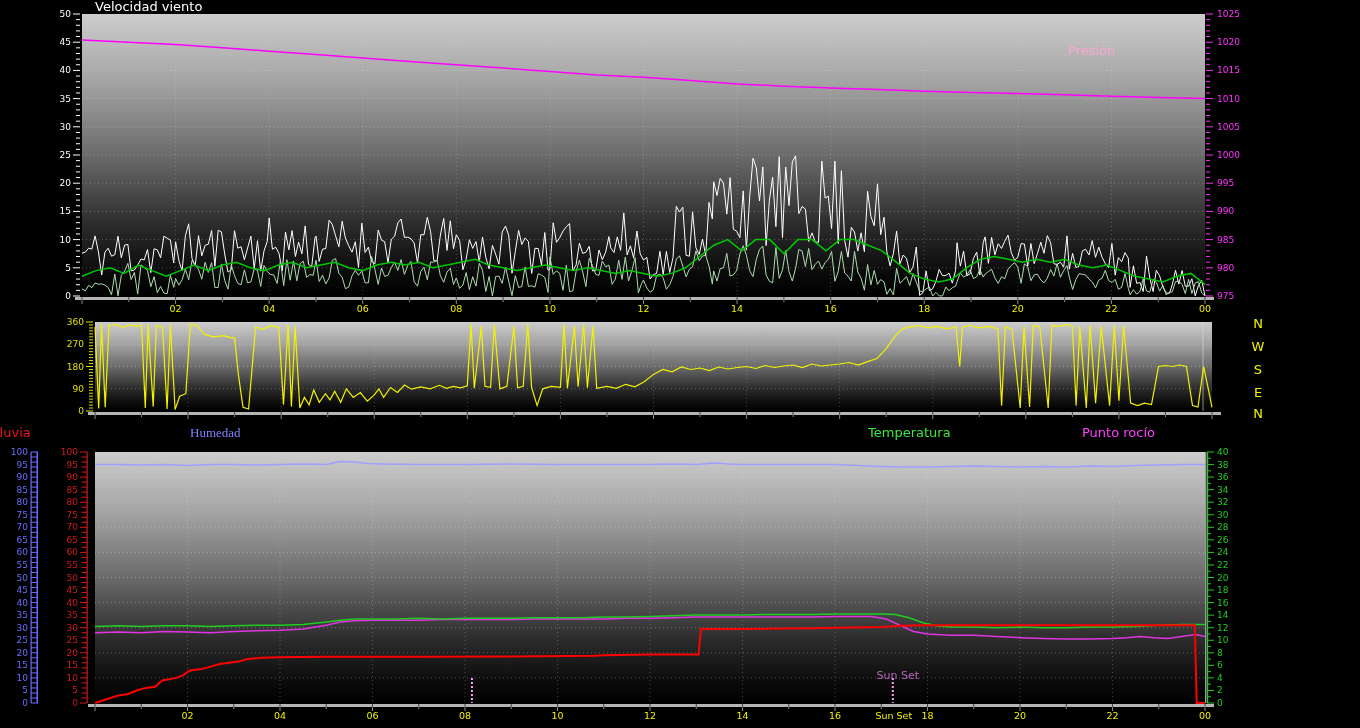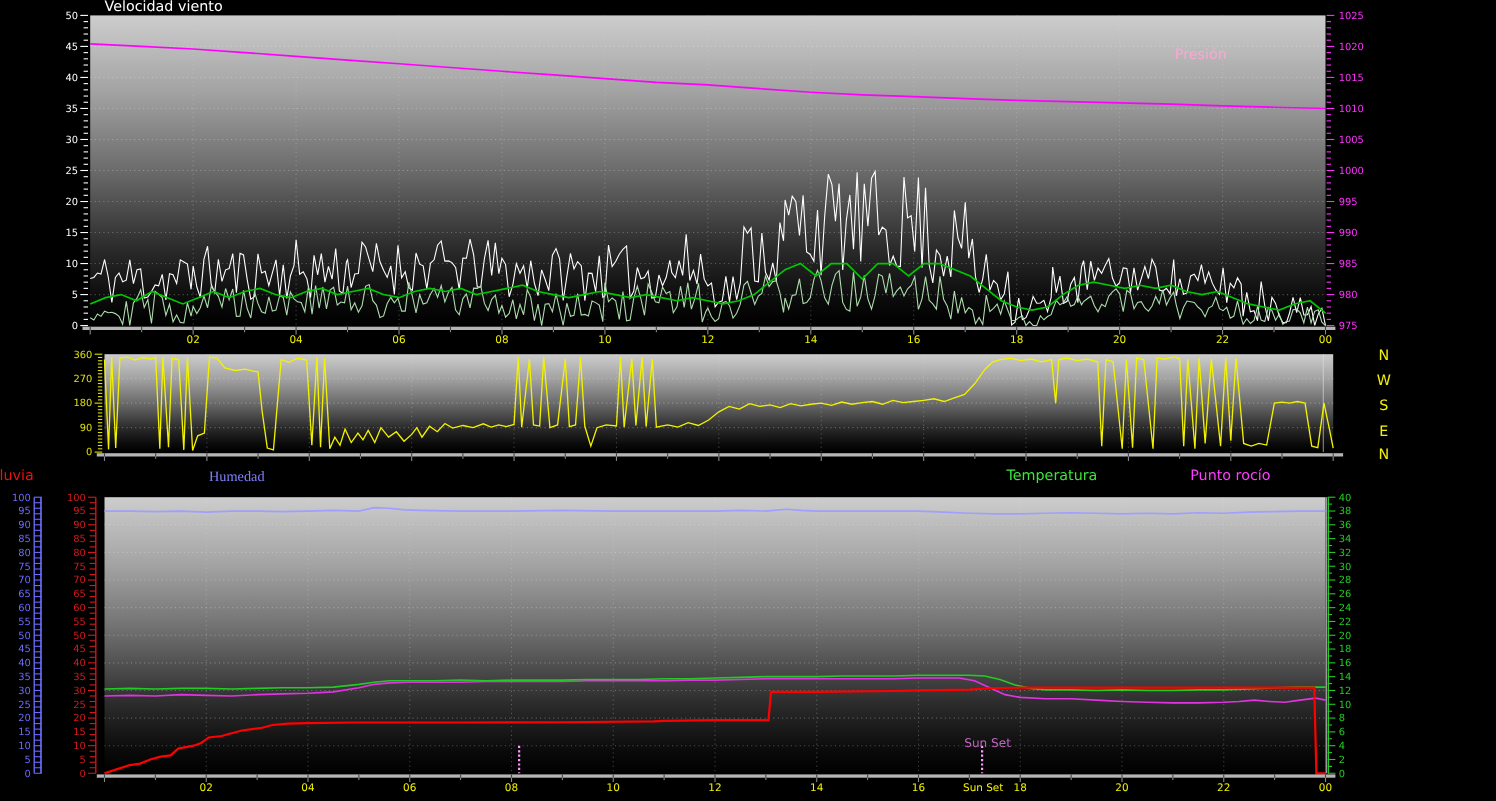--- a/index.html
+++ b/index.html
@@ -688,16 +688,16 @@
   <div class="lbl" style="left:1068px;top:-1px;color:#f9a8d4;margin-top:44px;">Presión</div>
 
   <span class="compass" style="top:316px;">N</span>
   <span class="compass" style="top:339px;">W</span>
   <span class="compass" style="top:362px;">S</span>
   <span class="compass" style="top:385px;">E</span>
   <span class="compass" style="top:406px;">N</span>
 
   <div class="lbl" style="left:-4px;top:425px;color:#ee1111;">lluvia</div>
   <div class="lbl" style="left:190px;top:425px;color:#8080ff;font-family:Liberation Serif, serif;">Humedad</div>
-  <div class="lbl" style="left:915px;top:425px;color:#3ce63c;">Temperatura</div>
+  <div class="lbl" style="left:868px;top:425px;color:#3ce63c;">Temperatura</div>
   <div class="lbl" style="left:1082px;top:425px;color:#ff3cff;">Punto rocío</div>
 
 </div>
 
 </body></html>

